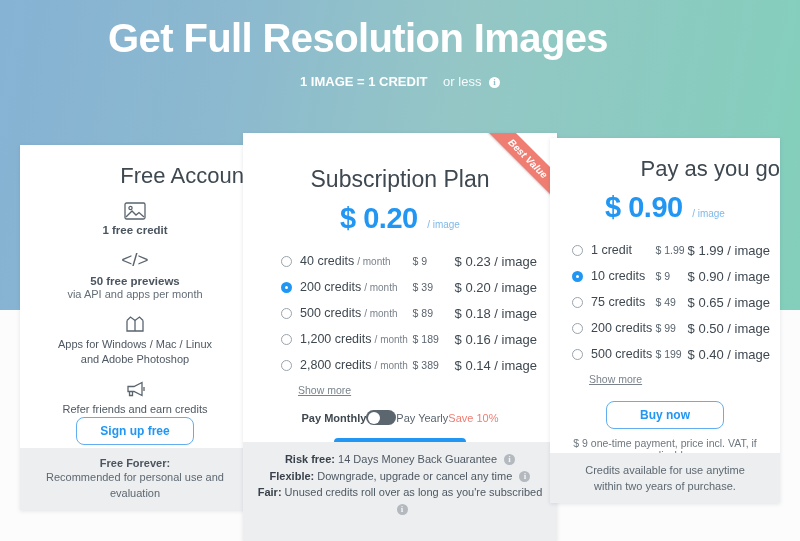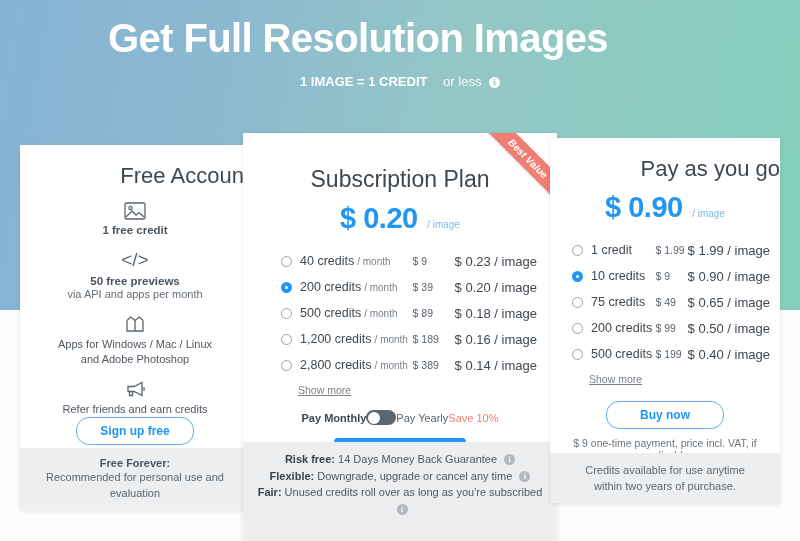--- a/index.html
+++ b/index.html
@@ -66,21 +66,21 @@
   
   .feat { text-align: center; margin-top: 13px; }
   .feat-icon { color: #5a646e; display: block; margin: 0 auto 4px; }
   .feat-main { font-size: 11.5px; font-weight: bold; color: #4b5560; }
   .feat-sub  { font-size: 11px; color: #646e78; line-height: 15px; }
   .feat-plain{ font-size: 11px; color: #4e5862; line-height: 15px; }
 
   
   .btn-outline {
     display: block; margin: 0 auto; width: 118px; height: 28px; line-height: 26px;
-    border: 1px solid #62aef0; border-radius: 13px; background: #fff;
+    border: 1px solid #62aef0; border-radius: 8px; background: #fff;
     color: #2196f3; font-size: 12px; font-weight: bold; text-align: center;
     cursor: pointer;
   }
   .btn-solid {
     display: block; margin: 0 auto; width: 132px; height: 31px; line-height: 31px;
     border: none; border-radius: 4px; background: #2196f3;
     color: #ffffff; font-size: 12.5px; font-weight: bold; text-align: center;
     cursor: pointer;
   }
 

